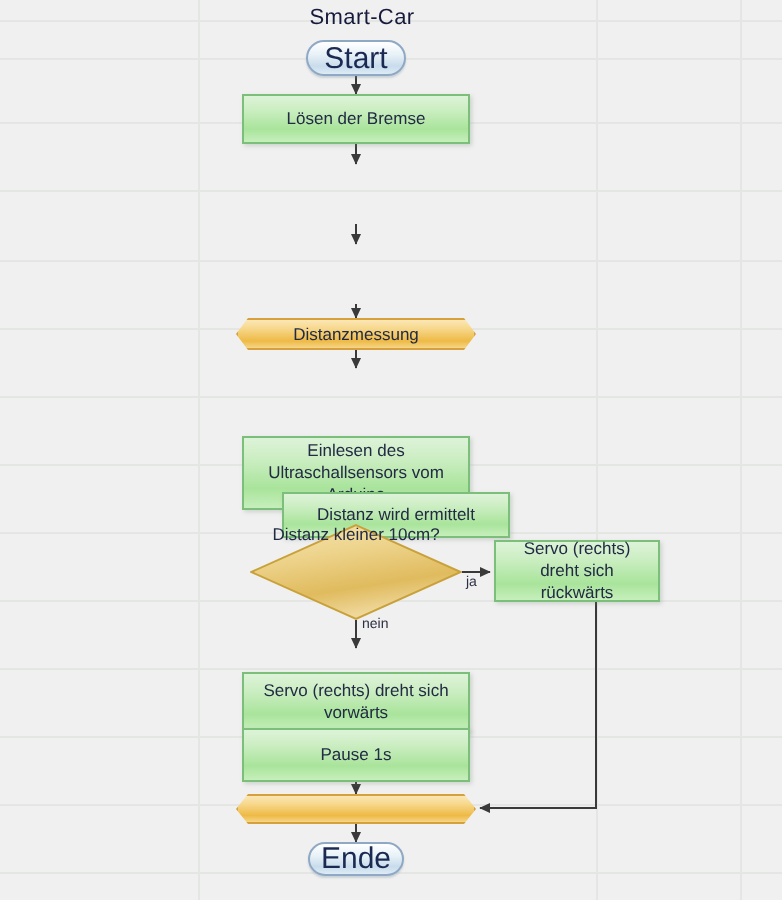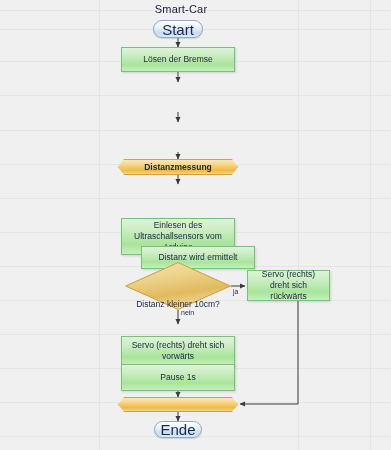--- a/index.html
+++ b/index.html
@@ -94,38 +94,37 @@
     box-shadow: 1px 1px 2px rgba(120,140,120,.28);
   }
 
   
   .banner {
     border: 1px solid #d6a13c;
     background: linear-gradient(to bottom, #fbe7b6 0%, #f7d88d 30%, #eeba46 75%, #f6d587 100%);
     box-shadow: 1px 1px 2px rgba(150,130,90,.30);
     -webkit-clip-path: polygon(5% 0%, 95% 0%, 100% 50%, 95% 100%, 5% 100%, 0% 50%);
     clip-path: polygon(5% 0%, 95% 0%, 100% 50%, 95% 100%, 5% 100%, 0% 50%);
-    font-weight: bold;
   }
 
   
   .decision-wrap {
     position: absolute;
   }
   .decision-shape {
     position: absolute;
     left: 0; top: 0;
     width: 100%; height: 100%;
   }
   .decision-label {
     position: absolute;
     left: 0; top: 0;
     width: 100%; height: 100%;
     display: flex;
-    align-items: flex-end;
+    align-items: flex-start;
     justify-content: center;
     text-align: center;
     font-size: 8.5px;
     line-height: 11px;
     color: #222a44;
   }
 
   
   .edge-label {
     position: absolute;

